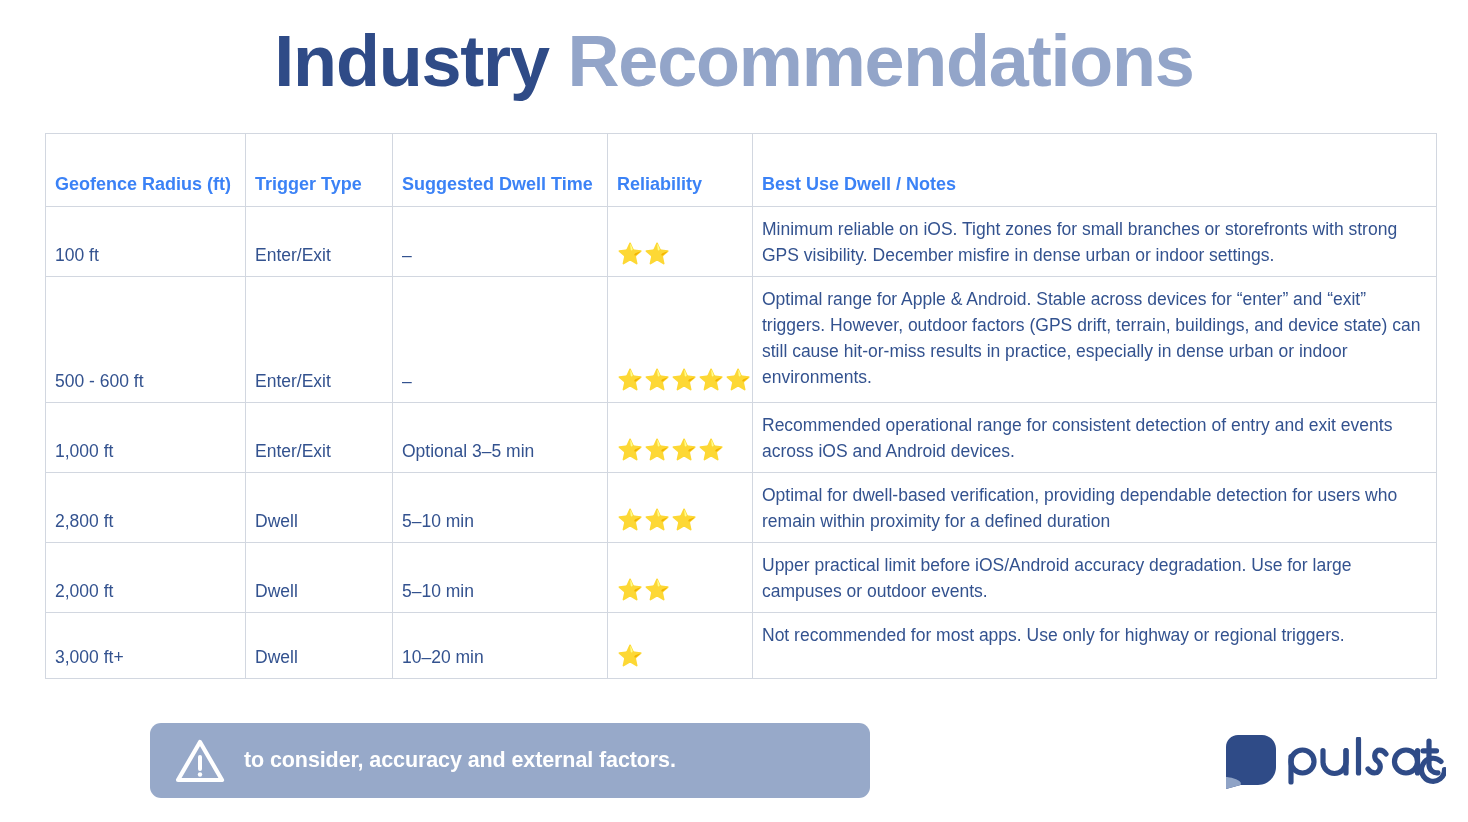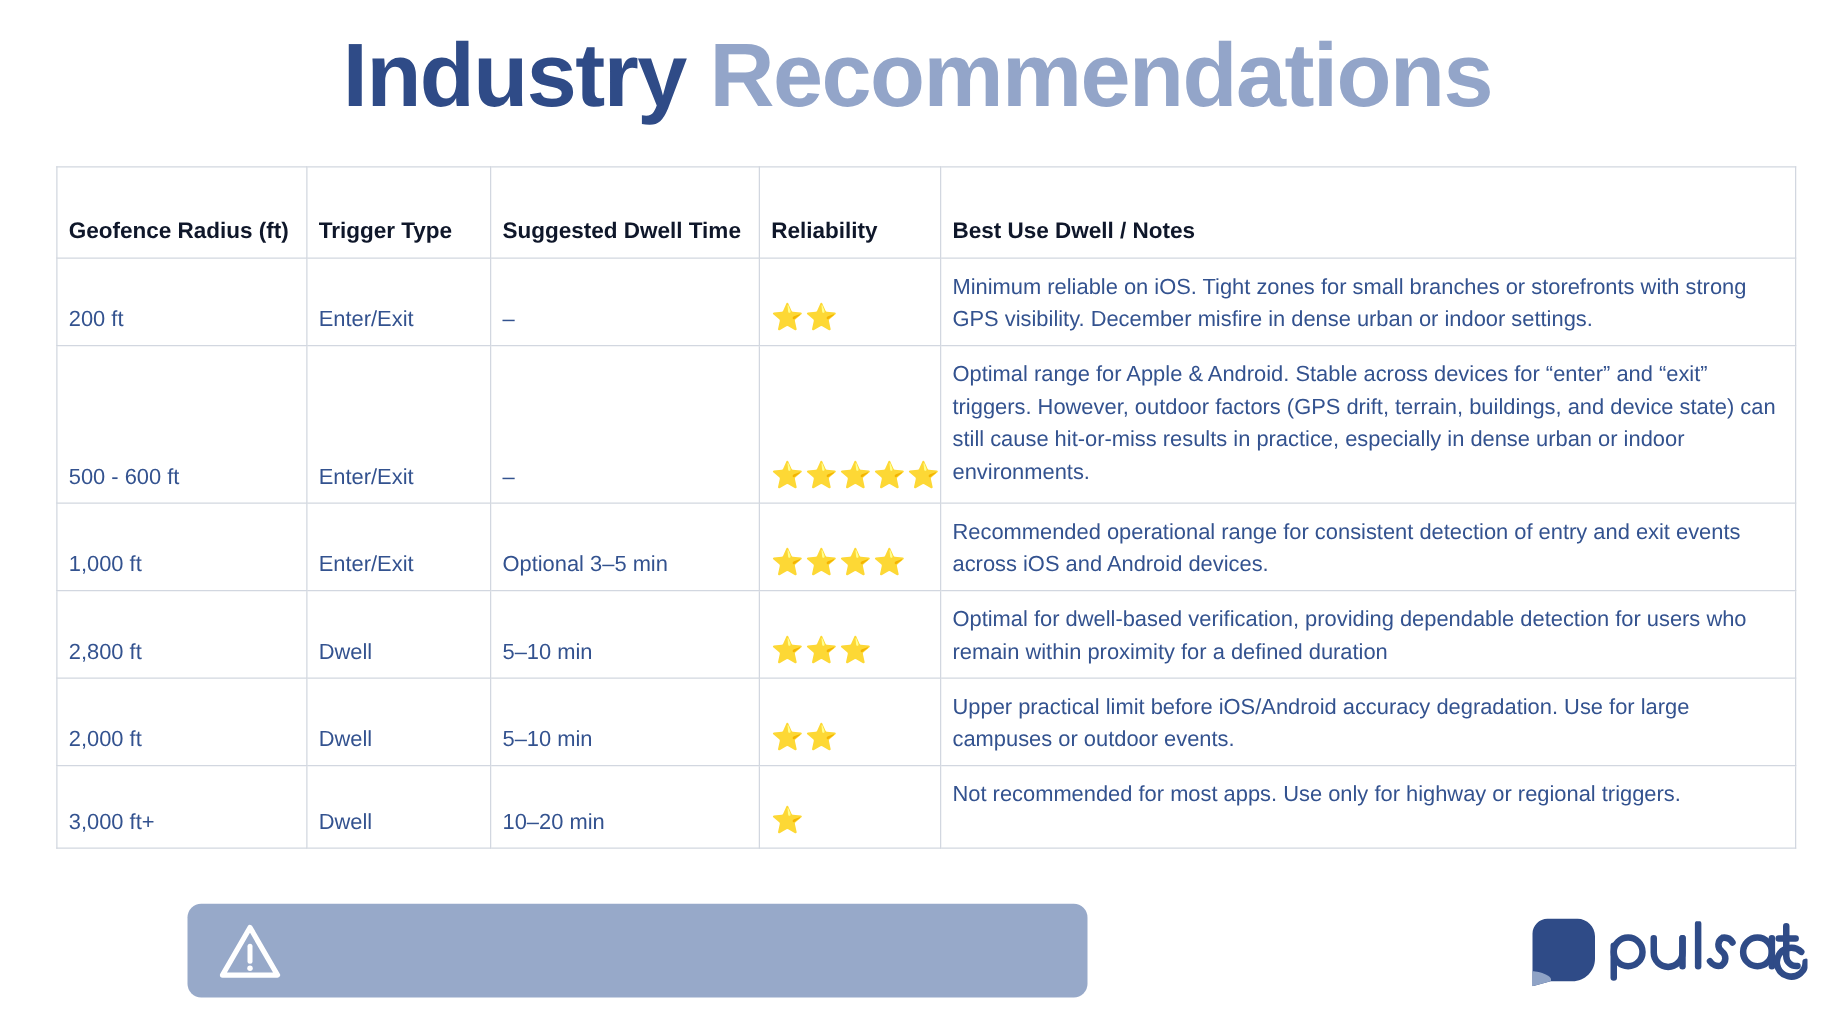--- a/index.html
+++ b/index.html
@@ -46,21 +46,21 @@
   table.reco th,
   table.reco td {
     border: 1px solid #d2d7e0;
     padding: 6px 9px 8px 9px;
     vertical-align: bottom;
     color: #33528f;
     font-size: 17.5px;
     line-height: 26px;
   }
   table.reco th {
-    color: #0f172a;
+    color: #3b82f6;
     font-weight: 700;
     font-size: 18px;
     line-height: 27px;
     text-align: left;
     height: 58px;
   }
   table.reco td.notes {
     vertical-align: top;
     padding-top: 9px;
     line-height: 26px;
@@ -165,21 +165,21 @@
       <tr class="r-h">
         <th>Geofence Radius (ft)</th>
         <th>Trigger Type</th>
         <th>Suggested Dwell Time</th>
         <th>Reliability</th>
         <th class="notes">Best Use Dwell / Notes</th>
       </tr>
     </thead>
     <tbody>
       <tr class="r-0">
-        <td>200 ft</td>
+        <td>100 ft</td>
         <td>Enter/Exit</td>
         <td>–</td>
         <td><span class="stars star-glyph">⭐⭐</span></td>
         <td class="notes">Minimum reliable on iOS. Tight zones for small branches or storefronts with strong GPS visibility. December misfire in dense urban or indoor settings.</td>
       </tr>
       <tr class="r-1">
         <td>500 - 600 ft</td>
         <td>Enter/Exit</td>
         <td>–</td>
         <td><span class="stars star-glyph">⭐⭐⭐⭐⭐</span></td>
@@ -219,20 +219,21 @@
 
 <div class="notice-banner">
   <span class="notice-icon">
     <svg viewBox="0 0 52 52" width="52" height="52" aria-hidden="true">
       <path d="M26 7 L48 45 L4 45 Z" fill="none" stroke="#ffffff" stroke-width="4.2" stroke-linejoin="round" stroke-linecap="round"></path>
       <line x1="26" y1="22" x2="26" y2="34" stroke="#ffffff" stroke-width="4" stroke-linecap="round"></line>
       <circle cx="26" cy="39.5" r="2.2" fill="#ffffff"></circle>
     </svg>
   </span>
   <div class="notice-text">
+    <div>to consider, accuracy and external factors.</div>
   </div>
 </div>
 
 <div class="logo">
   <span class="logo-mark">
     <svg viewBox="0 0 52 56" width="52" height="56" aria-hidden="true">
       <path d="M14 2 H38 C45.7 2 52 8.3 52 16 V34 C52 43.9 43.9 52 34 52 H16.5
                L2 56 L2 14 C2 7.4 7.4 2 14 2 Z" fill="#2f4b87"></path>
       <path d="M2 56 L2 44 C2 44 8 44 14.5 47.5 C18 49.4 16.5 52 16.5 52 Z" fill="#8fa3c6"></path>
     </svg>

